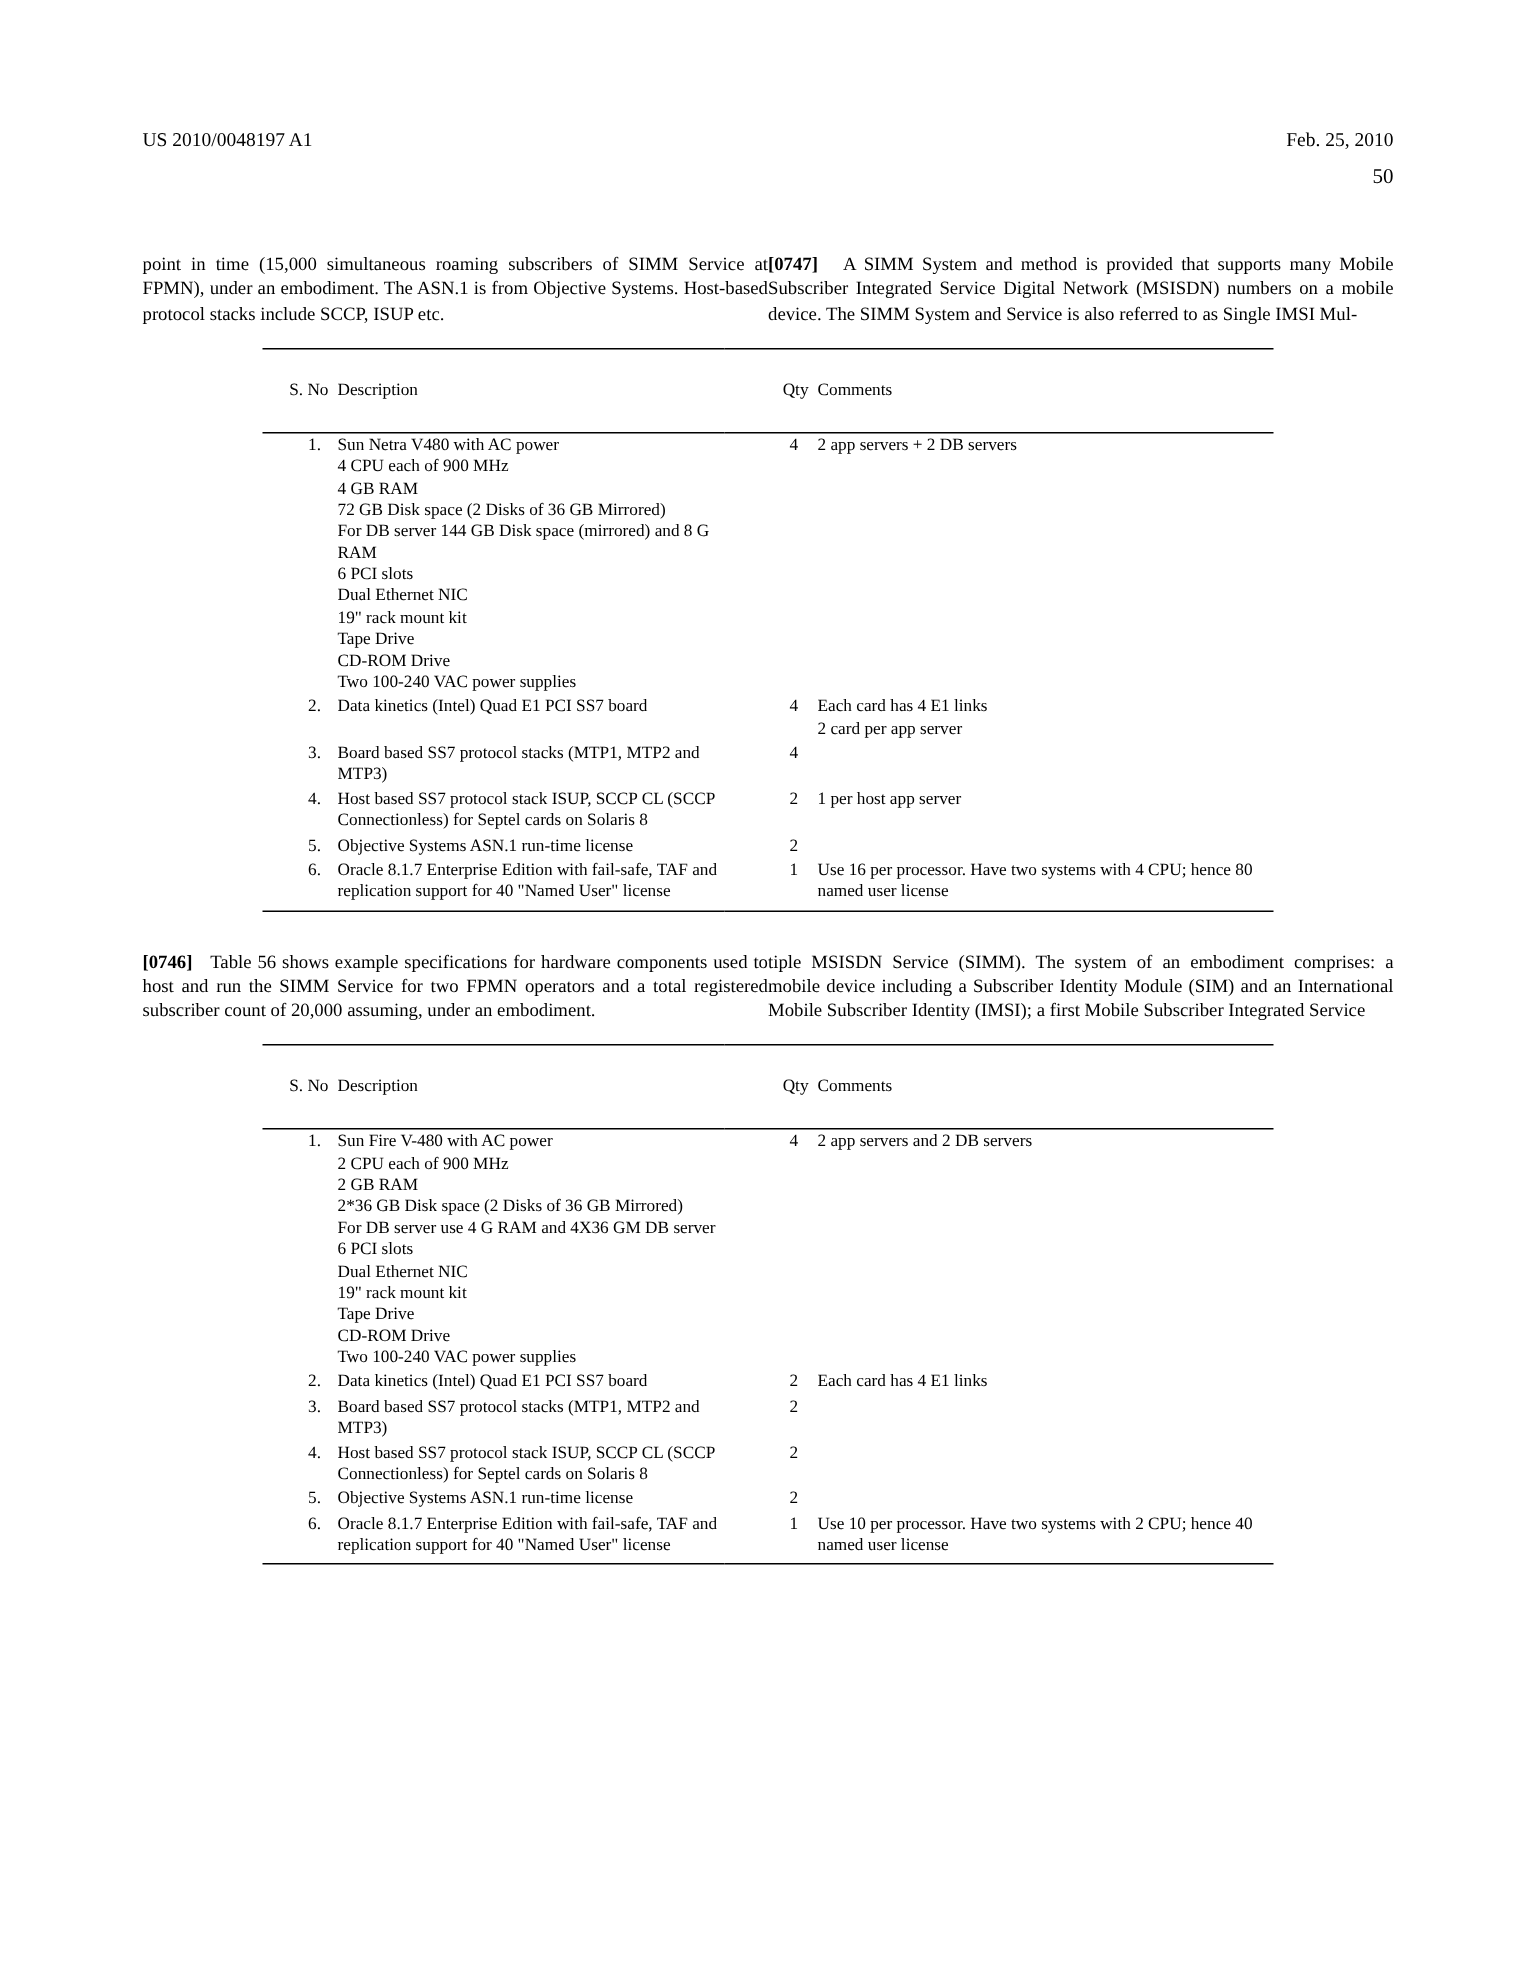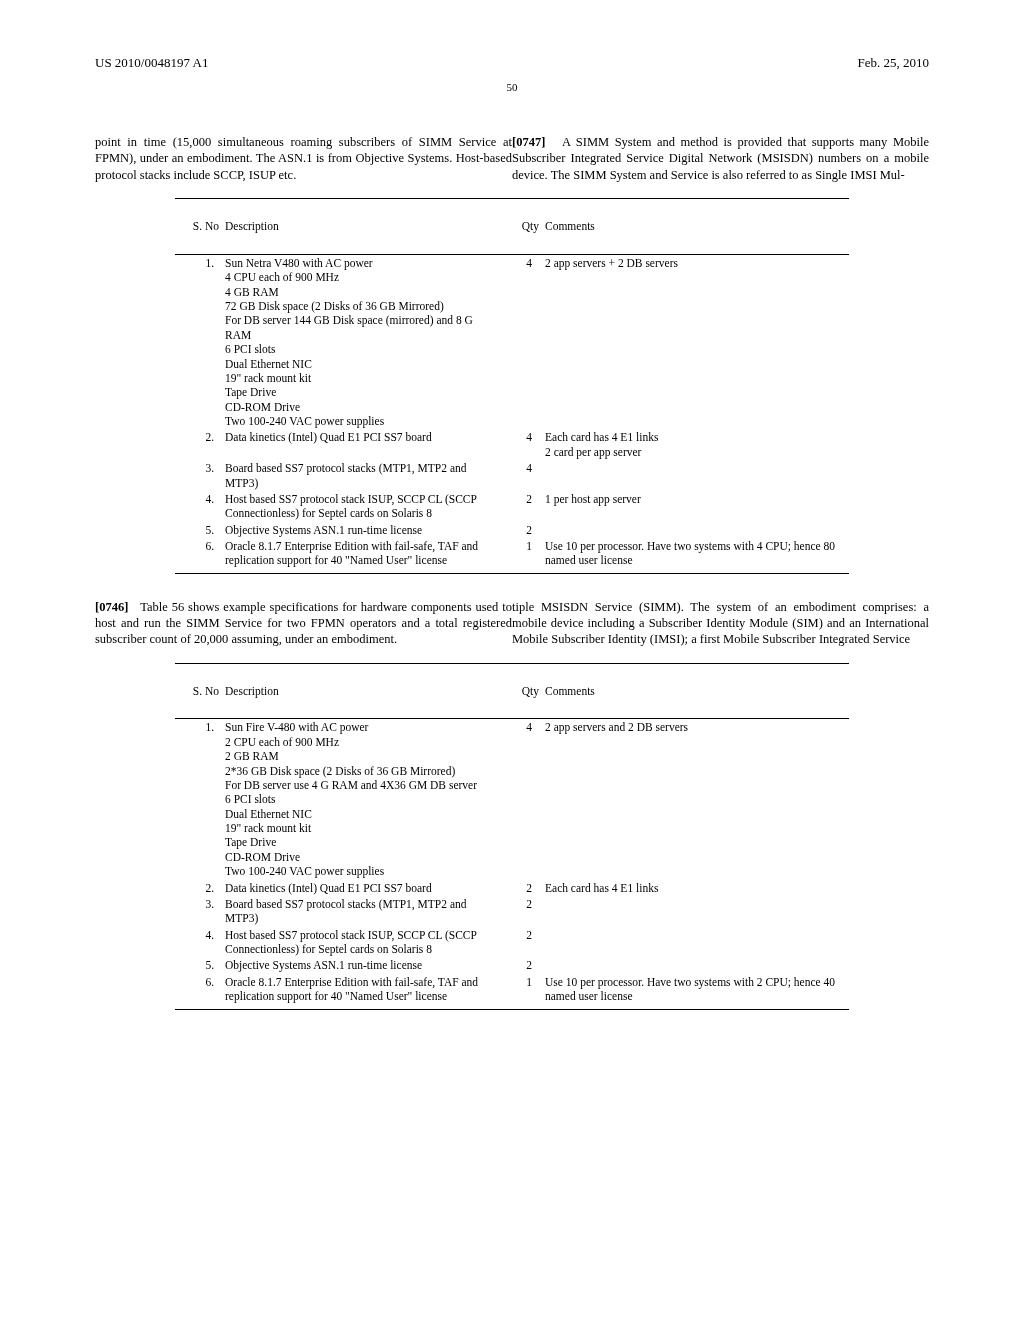--- a/index.html
+++ b/index.html
@@ -11,24 +11,25 @@
     background: white;
     color: black;
     width: 1024px;
     box-sizing: border-box;
   }
   .header-row {
     display: flex;
     justify-content: space-between;
     margin-bottom: 8px;
     font-size: 13px;
+    margin-top: 30px;
   }
   .page-num {
-    text-align: center;
-    font-size: 11px;
+    text-align: right;
+    font-size: 14px;
     margin-bottom: 40px;
   }
   .columns {
     display: flex;
     margin-bottom: 15px;
   }
   .col {
     flex: 1;
     text-align: justify;
   }
@@ -125,21 +126,21 @@
         <tr>
           <td class="sno">5.</td>
           <td class="desc">Objective Systems ASN.1 run-time license</td>
           <td class="qty">2</td>
           <td class="comm"></td>
         </tr>
         <tr class="last">
           <td class="sno">6.</td>
           <td class="desc">Oracle 8.1.7 Enterprise Edition with fail-safe, TAF and replication support for 40 "Named User" license</td>
           <td class="qty">1</td>
-          <td class="comm">Use 10 per processor. Have two systems with 4 CPU; hence 80 named user license</td>
+          <td class="comm">Use 16 per processor. Have two systems with 4 CPU; hence 80 named user license</td>
         </tr>
       </tbody>
   </table>
 </div>
 
 <div class="columns">
   <div class="col">
     <span class="para-num">[0746]</span>
     &nbsp;&nbsp;<span>Table 56 shows example specifications for hardware components used to host and run the SIMM Service for two FPMN operators and a total registered subscriber count of 20,000 assuming, under an embodiment.</span>
   </div>

